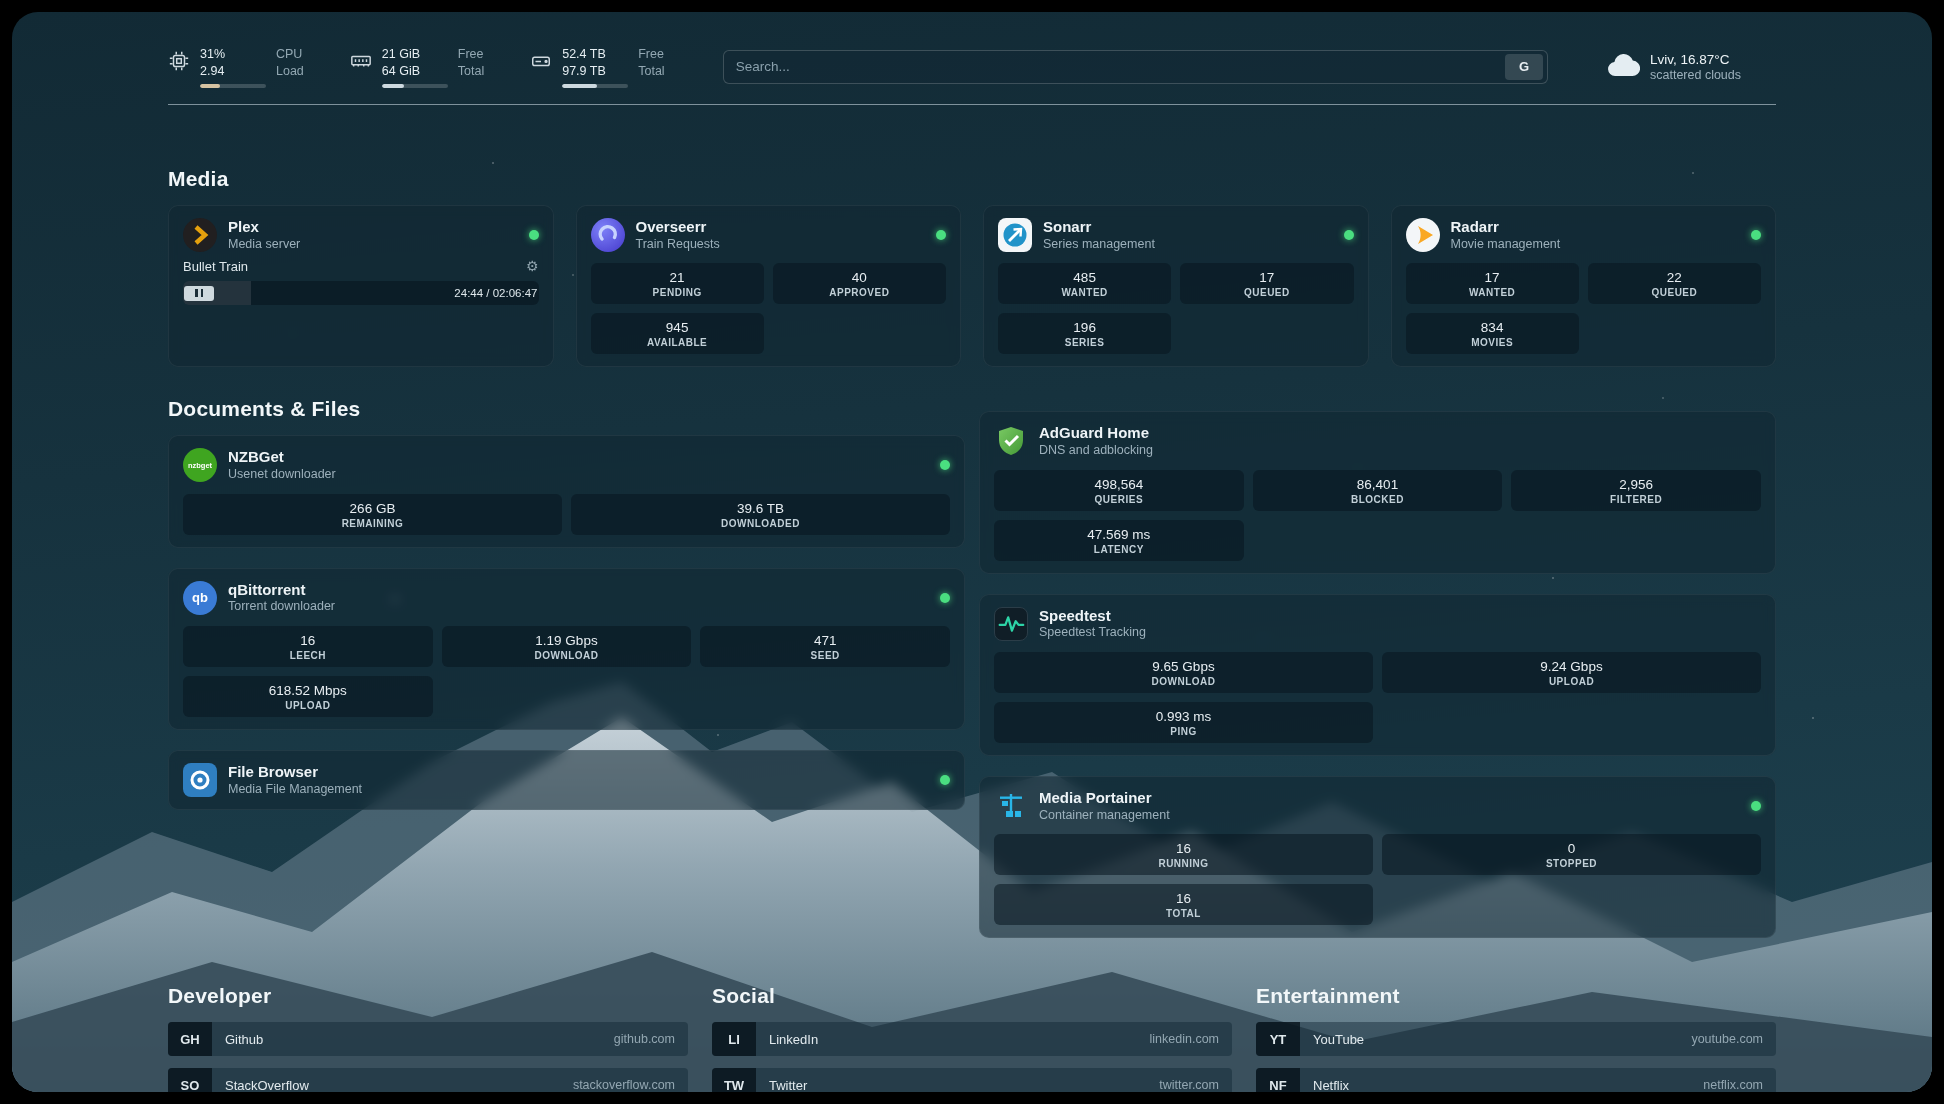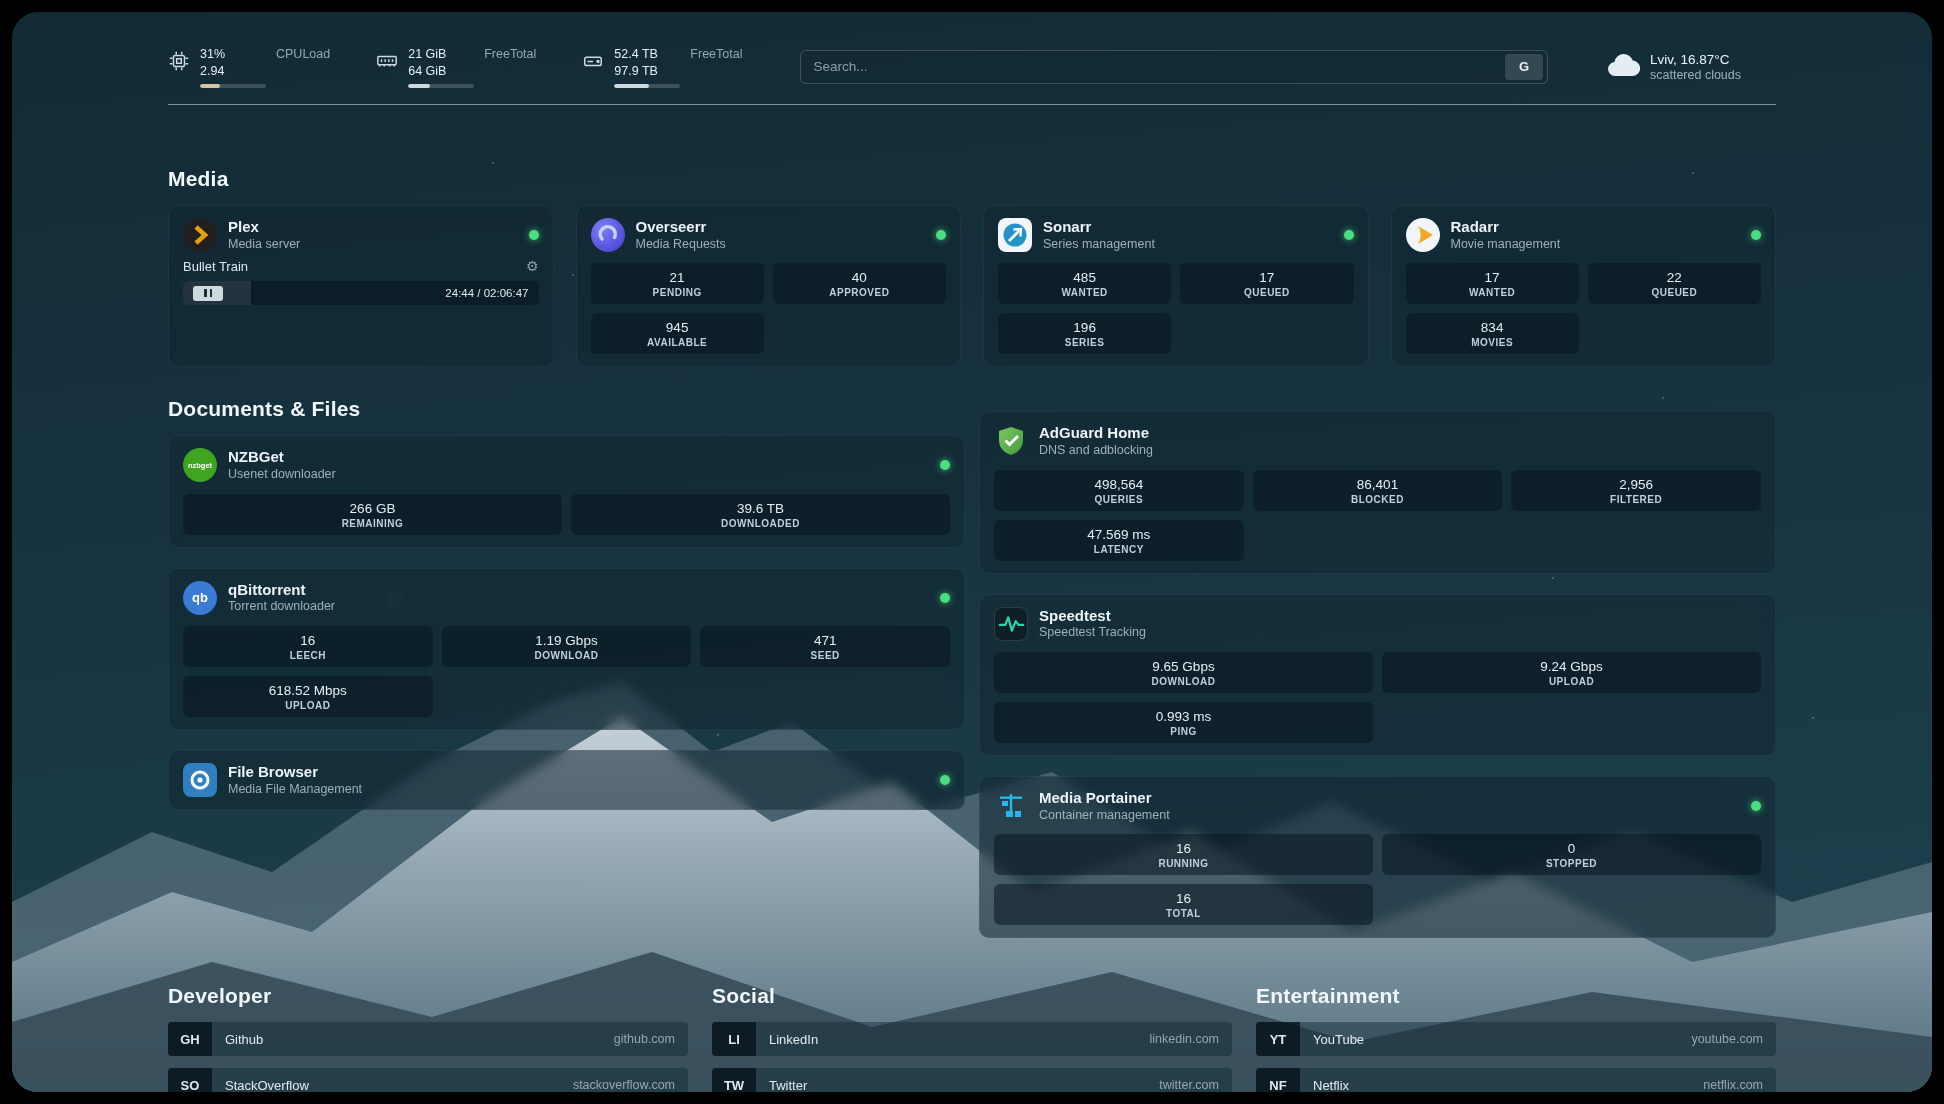--- a/index.html
+++ b/index.html
@@ -28,21 +28,21 @@
   
   .topbar { display:flex; align-items:center; padding-top:34px; gap:30px; }
   .resources { display:flex; gap:46px; }
   .res { display:flex; align-items:flex-start; gap:10px; }
   .res-icon { color:#cfd9df; margin-top:4px; display:block; }
   .res-main { display:flex; flex-direction:column; }
   .res-vals { display:flex; flex-direction:column; font-size:12.5px; color:#e6eef2; line-height:1.35; }
   .res-bar { width:66px; height:4px; margin-top:4px; border-radius:2px; background:rgba(255,255,255,.18); overflow:hidden; }
   .res-bar i { display:block; height:100%; border-radius:2px; background:#cdd9df; }
   .res-bar.cpu i { background:#d6c3a2; }
-  .res-labels { display:flex; flex-direction:row; font-size:12.5px; color:#93a8b3; line-height:1.35; }
+  .res-labels { display:flex; flex-direction:column; font-size:12.5px; color:#93a8b3; line-height:1.35; }
   .search { flex:1; display:flex; align-items:center; margin:0 28px;
     background:rgba(18,40,52,.55); border:1px solid rgba(255,255,255,.18);
     border-radius:6px; height:34px; padding:0 4px 0 12px; }
   .search input { flex:1; background:transparent; border:none; outline:none;
     color:#e8eef2; font-size:13.5px; font-family:inherit; }
   .search input::placeholder { color:#8aa0ac; }
   .search .provider { width:38px; height:26px; border:none; border-radius:4px;
     background:rgba(255,255,255,.14); color:#e8eef2; font-size:13px; font-weight:bold;
     cursor:pointer; font-family:inherit; }
   .weather { display:flex; align-items:center; gap:10px; min-width:170px; }
@@ -72,21 +72,21 @@
   .cols-3 { grid-template-columns:repeat(2,1fr); }
   .cols-4 { grid-template-columns:repeat(3,1fr); }
   .stat { background:rgba(8,22,31,.55); border-radius:6px; padding:7px 4px 6px; text-align:center; }
   .stat-v { font-size:13.5px; color:#e8eef2; }
   .stat-l { font-size:10px; font-weight:bold; color:#c2d0d8; letter-spacing:.5px; margin-top:2px; }
 
   
   .np-row { display:flex; margin-top:7px; font-size:13px; color:#dfe8ec; }
   .np-gear { margin-left:auto; color:#8fa3ad; font-size:14px; cursor:pointer; line-height:1; }
   .player { position:relative; margin-top:7px; height:24px; border-radius:6px;
-    background:rgba(8,22,31,.6); display:flex; align-items:center; padding:0 10px; overflow:hidden; }
+    background:rgba(8,22,31,.6); display:flex; align-items:center; padding:0 1px; overflow:hidden; }
   .player .fill { position:absolute; left:0; top:0; bottom:0; background:rgba(255,255,255,.10); }
   .pp-chip { position:relative; width:30px; height:15px; background:#cfd9de; border-radius:3px;
     display:flex; align-items:center; justify-content:center; gap:3px; cursor:pointer; }
   .pp-chip i { width:2.5px; height:8px; background:#1c2e38; }
   .np-time { position:relative; margin-left:auto; font-size:11.5px; color:#dfe8ec; }
 
   
   .icon-plex { background:#211f20; }
   .icon-overseerr { background:radial-gradient(circle at 35% 32%, #7d80f8, #4338ca); }
   .icon-sonarr, .icon-radarr { background:#f3f6f8; }
@@ -252,21 +252,21 @@
 
         <div class="card">
           <div class="card-head">
             <span class="app-icon round icon-overseerr">
               <svg width="34" height="34" viewBox="0 0 34 34">
                   <path d="M11 21 a7.5 7.5 0 1 1 12.5 -1.5" stroke="#c7d2fe" stroke-width="3.5" fill="none" stroke-linecap="round"></path>
                 </svg>
             </span>
             <div class="app-meta">
               <div class="app-name">Overseerr</div>
-              <div class="app-sub">Media Requests</div>
+              <div class="app-sub">Train Requests</div>
             </div>
             <span class="dot"></span>
           </div>
           <div class="stats cols-3">
             <div class="stat">
               <div class="stat-v">21</div>
               <div class="stat-l">PENDING</div>
             </div>
             <div class="stat">
               <div class="stat-v">40</div>

